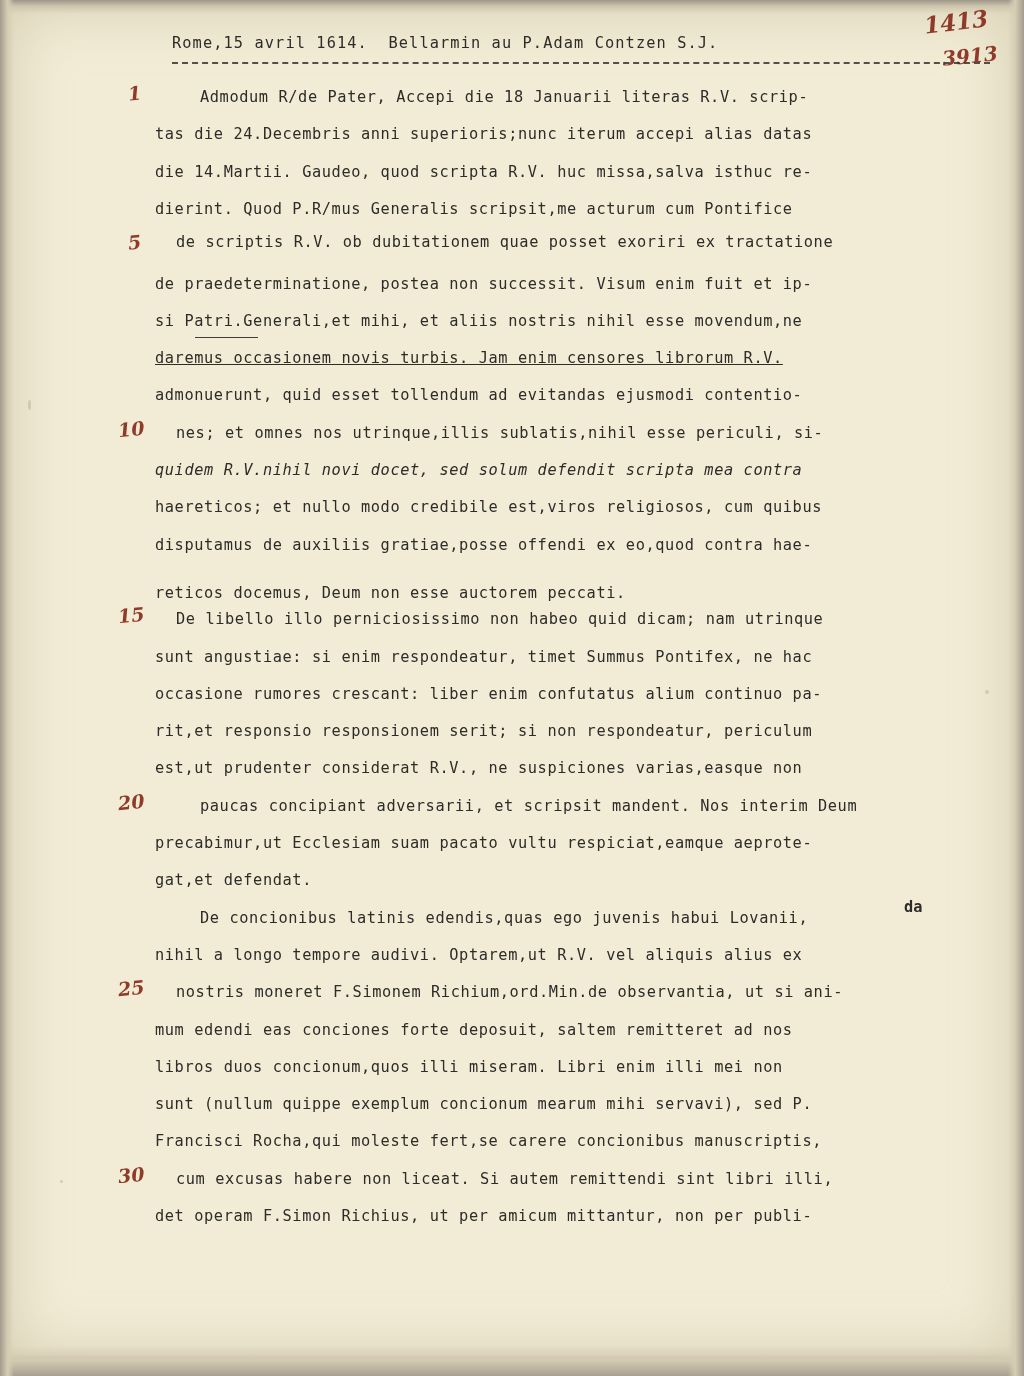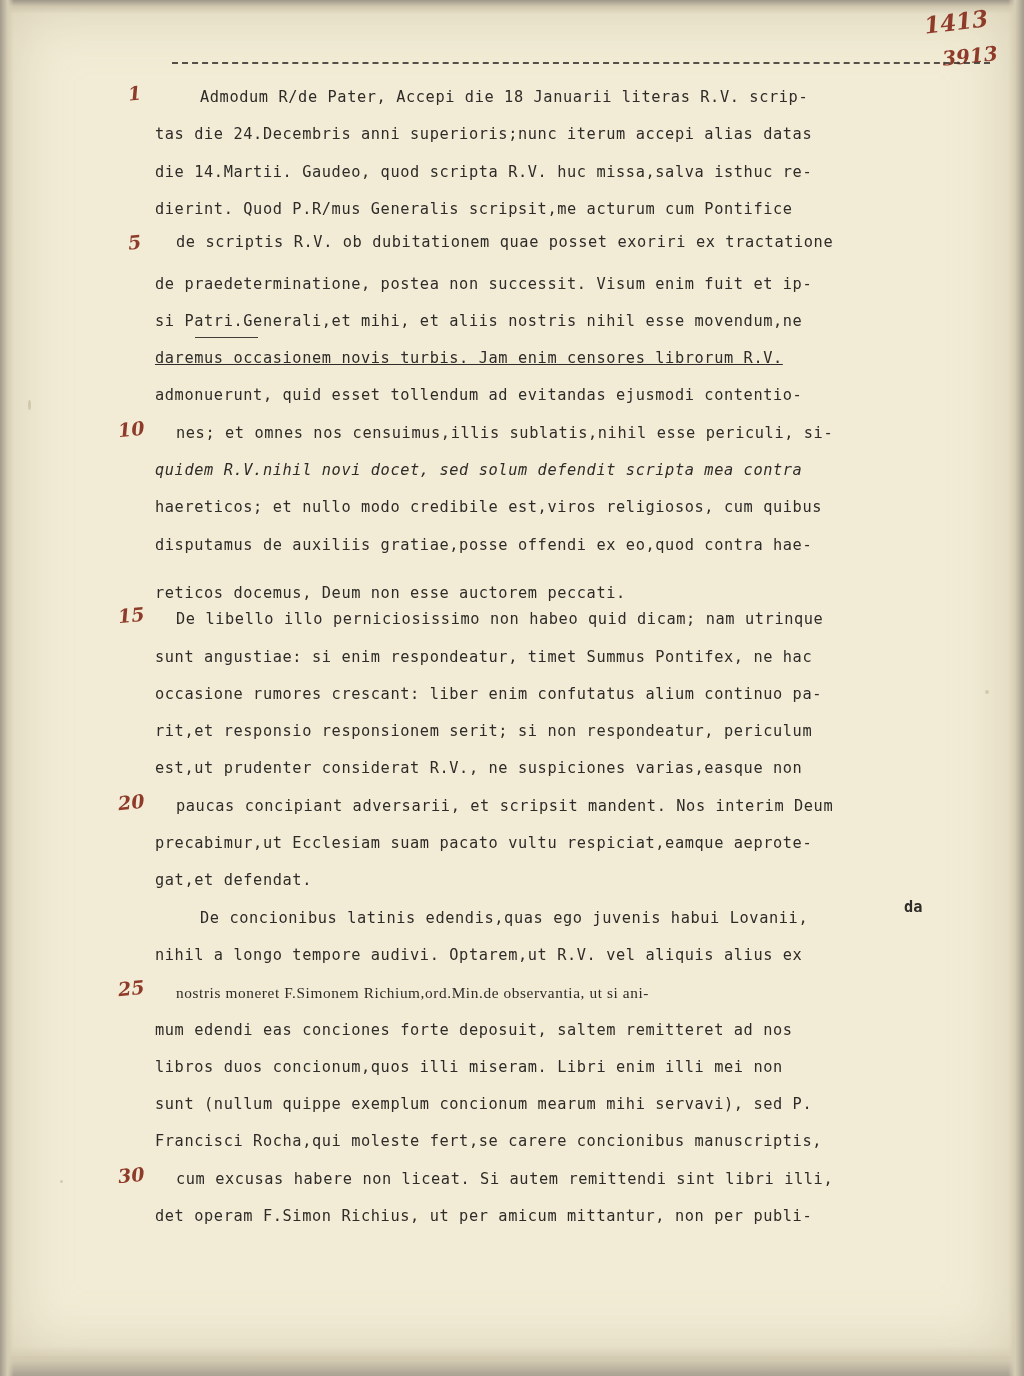--- a/index.html
+++ b/index.html
@@ -149,48 +149,49 @@
   <div class="edge-left"></div>
   <div class="edge-right"></div>
 
   <div class="speck" style="left:28px;top:400px;width:3px;height:10px;"></div>
   <div class="speck" style="left:985px;top:690px;width:4px;height:4px;"></div>
   <div class="speck" style="left:60px;top:1180px;width:3px;height:3px;"></div>
 
   <div class="folio">1413</div>
   <div class="folio2">3913</div>
 
+  <div class="typed heading">Rome,15 avril 1614.  Bellarmin au P.Adam Contzen S.J.</div>
   <div class="rule"></div>
 
   <div id="lines">
       <div class="typed indent1" style="top: 90px;">Admodum R/de Pater, Accepi die 18 Januarii literas R.V. scrip-</div>
       <div class="typed" style="top: 127.3px;">tas die 24.Decembris anni superioris;nunc iterum accepi alias datas</div>
       <div class="typed" style="top: 164.6px;">die 14.Martii. Gaudeo, quod scripta R.V. huc missa,salva isthuc re-</div>
       <div class="typed" style="top: 201.9px;">dierint. Quod P.R/mus Generalis scripsit,me acturum cum Pontifice</div>
       <div class="typed indent2" style="top: 235px;">de scriptis R.V. ob dubitationem quae posset exoriri ex tractatione</div>
       <div class="typed" style="top: 276.5px;">de praedeterminatione, postea non successit. Visum enim fuit et ip-</div>
       <div class="typed" style="top: 313.8px;">si Patri.Generali,et mihi, et aliis nostris nihil esse movendum,ne</div>
       <div class="typed" style="top: 351.1px; text-decoration: underline;">daremus occasionem novis turbis. Jam enim censores librorum R.V.</div>
       <div class="typed" style="top: 388.4px;">admonuerunt, quid esset tollendum ad evitandas ejusmodi contentio-</div>
-      <div class="typed indent2" style="top: 425.7px;">nes; et omnes nos censuimus,illis sublatis,nihil esse periculi, si-</div>
+      <div class="typed indent2" style="top: 425.7px;">nes; et omnes nos utrinque,illis sublatis,nihil esse periculi, si-</div>
       <div class="typed" style="top: 463px; font-style: italic;">quidem R.V.nihil novi docet, sed solum defendit scripta mea contra</div>
       <div class="typed" style="top: 500.3px;">haereticos; et nullo modo credibile est,viros religiosos, cum quibus</div>
       <div class="typed" style="top: 537.6px;">disputamus de auxiliis gratiae,posse offendi ex eo,quod contra hae-</div>
       <div class="typed" style="top: 586px;">reticos docemus, Deum non esse auctorem peccati.</div>
       <div class="typed indent2" style="top: 612.2px;">De libello illo perniciosissimo non habeo quid dicam; nam utrinque</div>
       <div class="typed" style="top: 649.5px;">sunt angustiae: si enim respondeatur, timet Summus Pontifex, ne hac</div>
       <div class="typed" style="top: 686.8px;">occasione rumores crescant: liber enim confutatus alium continuo pa-</div>
       <div class="typed" style="top: 724.1px;">rit,et responsio responsionem serit; si non respondeatur, periculum</div>
       <div class="typed" style="top: 761.4px;">est,ut prudenter considerat R.V., ne suspiciones varias,easque non</div>
-      <div class="typed indent2" style="top: 798.7px;">paucas concipiant adversarii, et scripsit mandent. Nos interim Deum</div>
+      <div class="typed indent2" style="top: 798.7px; margin-left: 24px;">paucas concipiant adversarii, et scripsit mandent. Nos interim Deum</div>
       <div class="typed" style="top: 836px;">precabimur,ut Ecclesiam suam pacato vultu respiciat,eamque aeprote-</div>
       <div class="typed" style="top: 873.3px;">gat,et defendat.</div>
       <div class="typed indent1" style="top: 910.6px;">De concionibus latinis edendis,quas ego juvenis habui Lovanii,</div>
       <div class="typed" style="top: 947.9px;">nihil a longo tempore audivi. Optarem,ut R.V. vel aliquis alius ex</div>
-      <div class="typed indent2" style="top: 985.2px; font-family: Liberation Serif, serif;">nostris moneret F.Simonem Richium,ord.Min.de observantia, ut si ani-</div>
+      <div class="typed indent2" style="top: 985.2px;">nostris moneret F.Simonem Richium,ord.Min.de observantia, ut si ani-</div>
       <div class="typed" style="top: 1022.5px;">mum edendi eas conciones forte deposuit, saltem remitteret ad nos</div>
       <div class="typed" style="top: 1059.8px;">libros duos concionum,quos illi miseram. Libri enim illi mei non</div>
       <div class="typed" style="top: 1097.1px;">sunt (nullum quippe exemplum concionum mearum mihi servavi), sed P.</div>
       <div class="typed" style="top: 1134.4px;">Francisci Rocha,qui moleste fert,se carere concionibus manuscriptis,</div>
       <div class="typed indent2" style="top: 1171.7px;">cum excusas habere non liceat. Si autem remittendi sint libri illi,</div>
       <div class="typed" style="top: 1209px;">det operam F.Simon Richius, ut per amicum mittantur, non per publi-</div>
     </div>
   <div id="margins">
       <div class="annot num" style="top: 84px; left: 128px; transform: rotate(-6deg);">1</div>
       <div class="annot num" style="top: 233.2px; left: 128px; transform: rotate(-6deg);">5</div>

